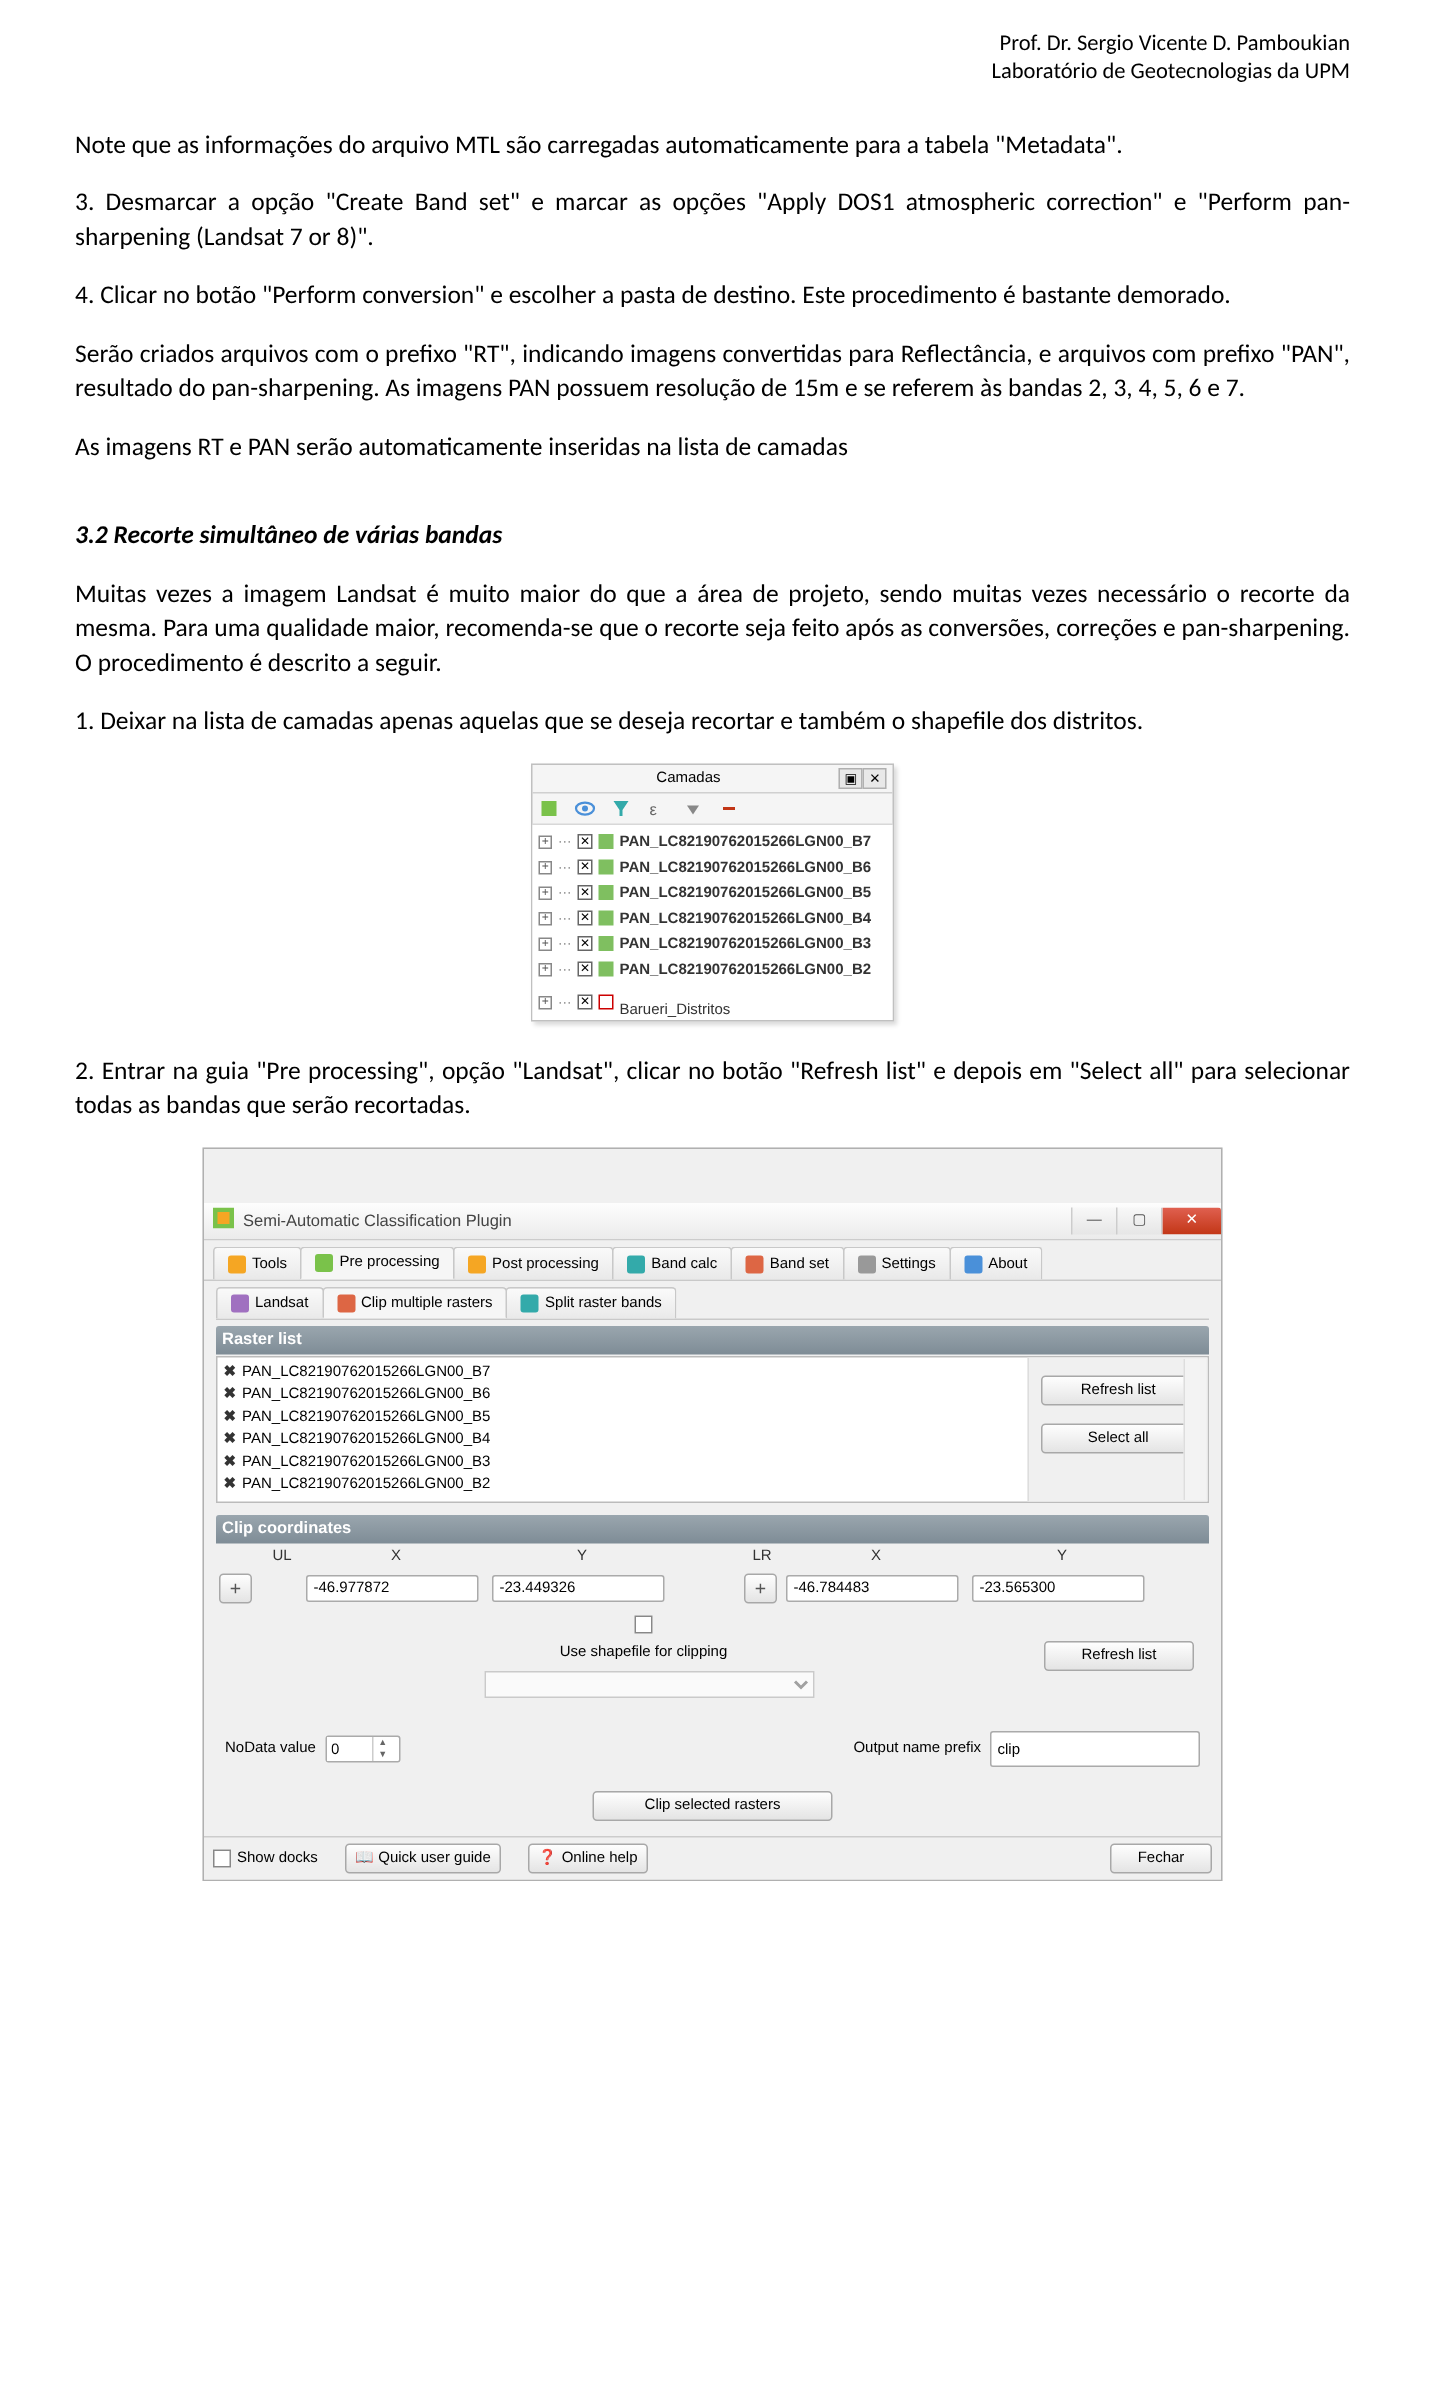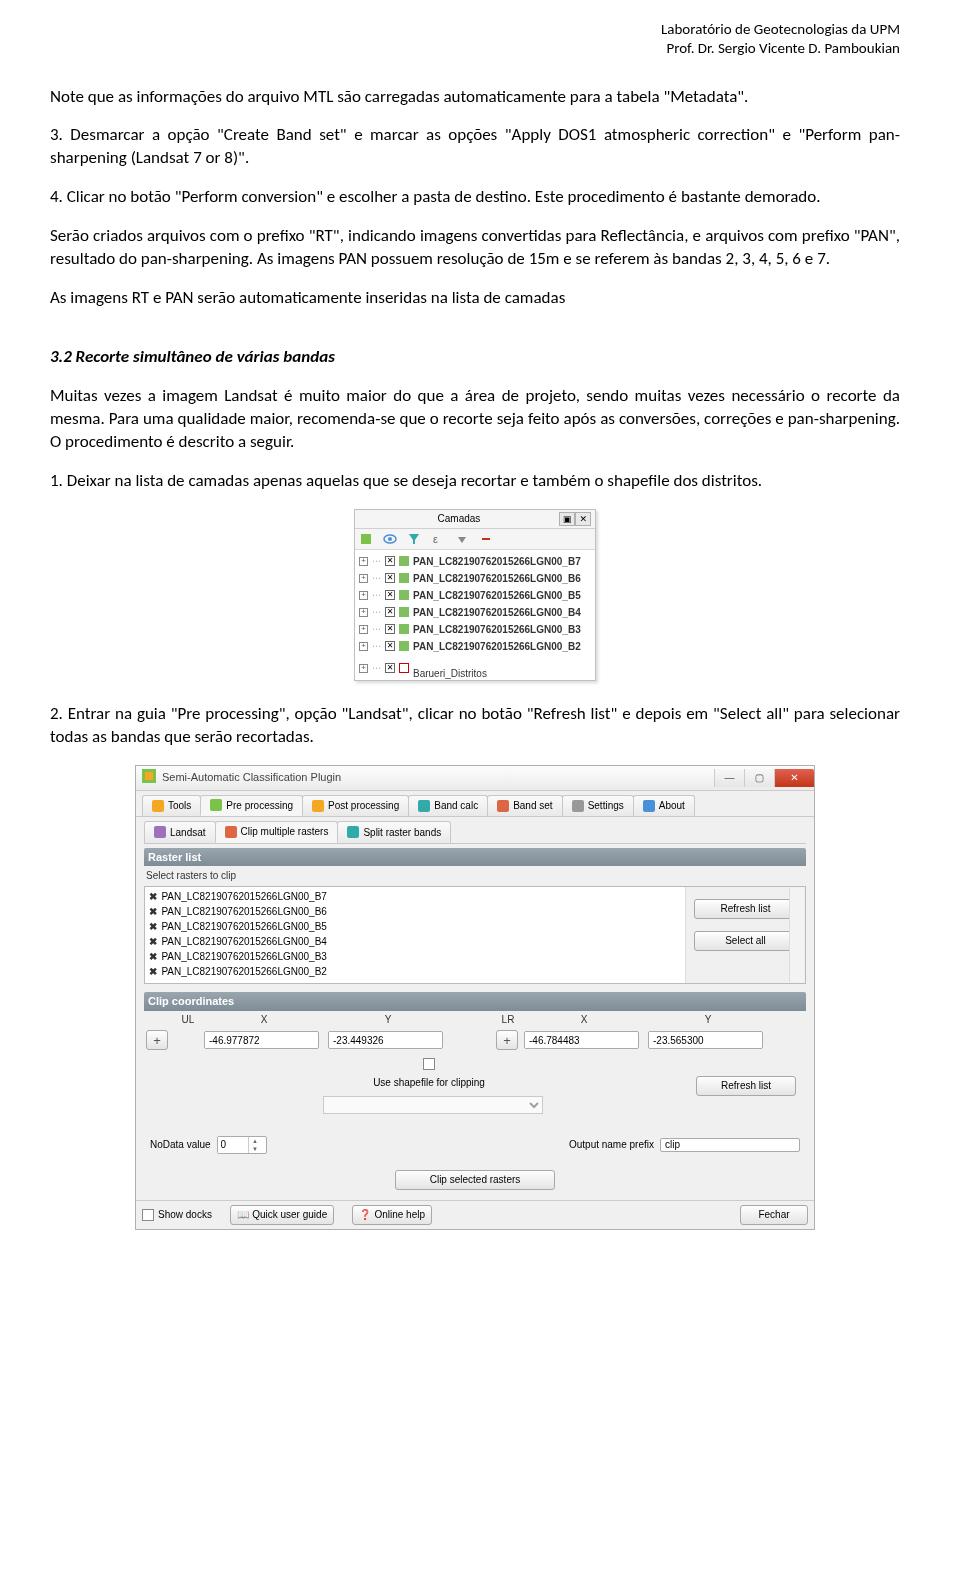--- a/index.html
+++ b/index.html
@@ -89,20 +89,21 @@
     font-size: 11px;
   }
   .scp-titlebar {
     display: flex;
     align-items: center;
     justify-content: space-between;
     background: linear-gradient(#fdfdfd,#ebebeb);
     border-bottom: 1px solid #ccc;
     padding: 3px 0 3px 6px;
     min-height: 22px;
+    margin-top: 36px;
   }
   .scp-titlebar-left { display: flex; align-items: center; gap: 6px; }
   .scp-title { color: #444; font-size: 11px; }
   .winbtns { display: flex; }
   .winbtn {
     width: 30px; height: 18px;
     border-left: 1px solid #ccc;
     display: flex; align-items: center; justify-content: center;
     font-size: 10px; color: #555;
     background: linear-gradient(#f8f8f8,#e6e6e6);
@@ -231,21 +232,21 @@
     border-radius: 2px;
     background: #fff;
     height: 18px;
     width: 50px;
   }
   .spinner input { border: none; width: 30px; font-size: 10px; padding: 0 3px; outline: none; }
   .spinner .arws { display: flex; flex-direction: column; border-left: 1px solid #ccc; width: 14px; }
   .spinner .arws span { font-size: 6px; line-height: 8px; text-align: center; color: #666; }
   .txt-input {
     border: 1px solid #aaa; background: #fff; font-size: 10px;
-    padding: 2px 4px; height: 14px; width: 140px; border-radius: 2px;
+    padding: 2px 4px; height: 24px; width: 140px; border-radius: 2px;
   }
 
   .center-btn-row { display: flex; justify-content: center; padding: 8px 0 10px 0; }
   .center-btn-row .btn { width: 160px; }
 
   .scp-statusbar {
     border-top: 1px solid #ccc;
     padding: 4px 6px;
     display: flex;
     gap: 18px;
@@ -270,22 +271,22 @@
   .ico-teal { background: #3aa; }
   .ico-red { background: #d64; }
   .ico-gray { background: #999; }
   .ico-purple { background: #a070c0; }
   .tab-ico { display: inline-block; border-radius: 2px; }
 </style>
 </head>
 <body>
 
 <div class="header-block">
+  <div>Prof. Dr. Sergio Vicente D. Pamboukian</div>
   <div>Laboratório de Geotecnologias da UPM</div>
-  <div>Prof. Dr. Sergio Vicente D. Pamboukian</div>
 </div>
 
 <p class="para">Note que as informações do arquivo MTL são carregadas automaticamente para a tabela "Metadata".</p>
 <p class="para">3. Desmarcar a opção "Create Band set" e marcar as opções "Apply DOS1 atmospheric correction" e "Perform pan-sharpening (Landsat 7 or 8)".</p>
 <p class="para">4. Clicar no botão "Perform conversion" e escolher a pasta de destino. Este procedimento é bastante demorado.</p>
 <p class="para">Serão criados arquivos com o prefixo "RT", indicando imagens convertidas para Reflectância, e arquivos com prefixo "PAN", resultado do pan-sharpening. As imagens PAN possuem resolução de 15m e se referem às bandas 2, 3, 4, 5, 6 e 7.</p>
 <p class="para">As imagens RT e PAN serão automaticamente inseridas na lista de camadas</p>
 
 <p class="section-title">3.2 Recorte simultâneo de várias bandas</p>
 
@@ -433,21 +434,20 @@
           <span class="tab-ico ico-red"></span>
           <span>Clip multiple rasters</span>
         </div>
       <div class="tab">
           <span class="tab-ico ico-teal"></span>
           <span>Split raster bands</span>
         </div>
     </div>
 
     <div class="group-label">Raster list</div>
-    <div class="subtext">Select rasters to clip</div>
     <div class="raster-box rel">
       <div class="raster-list-area">
         <div class="raster-item">
             <span class="x-mark">✖</span>
             <span>PAN_LC82190762015266LGN00_B7</span>
           </div>
         <div class="raster-item">
             <span class="x-mark">✖</span>
             <span>PAN_LC82190762015266LGN00_B6</span>
           </div>

